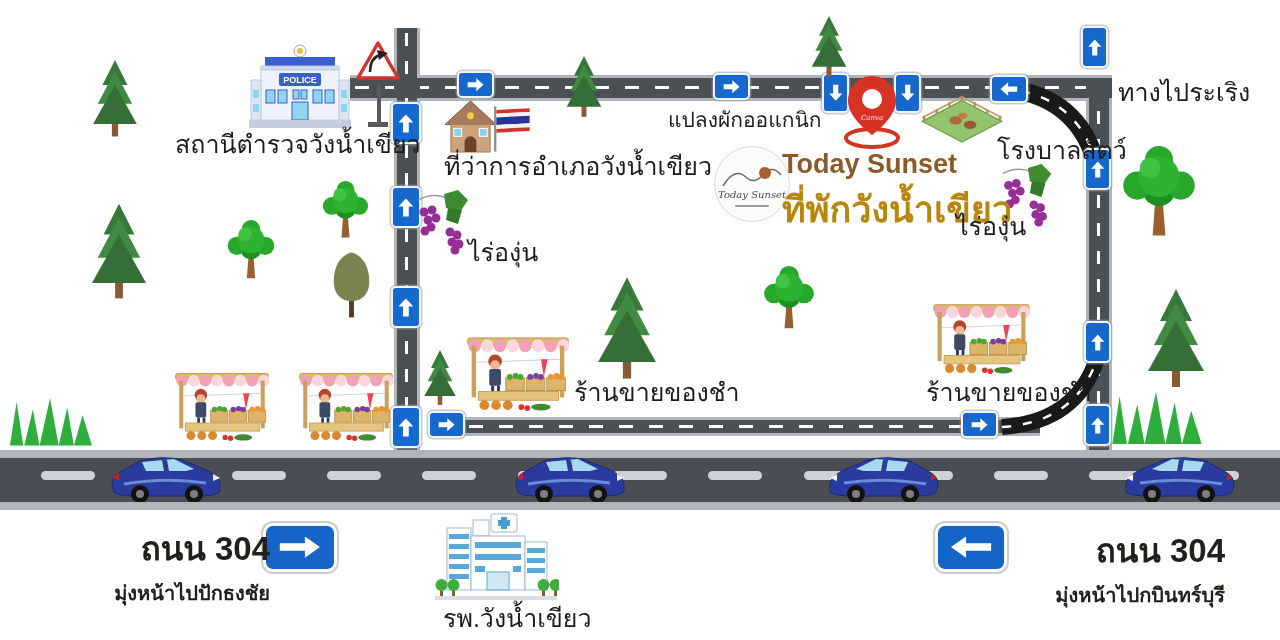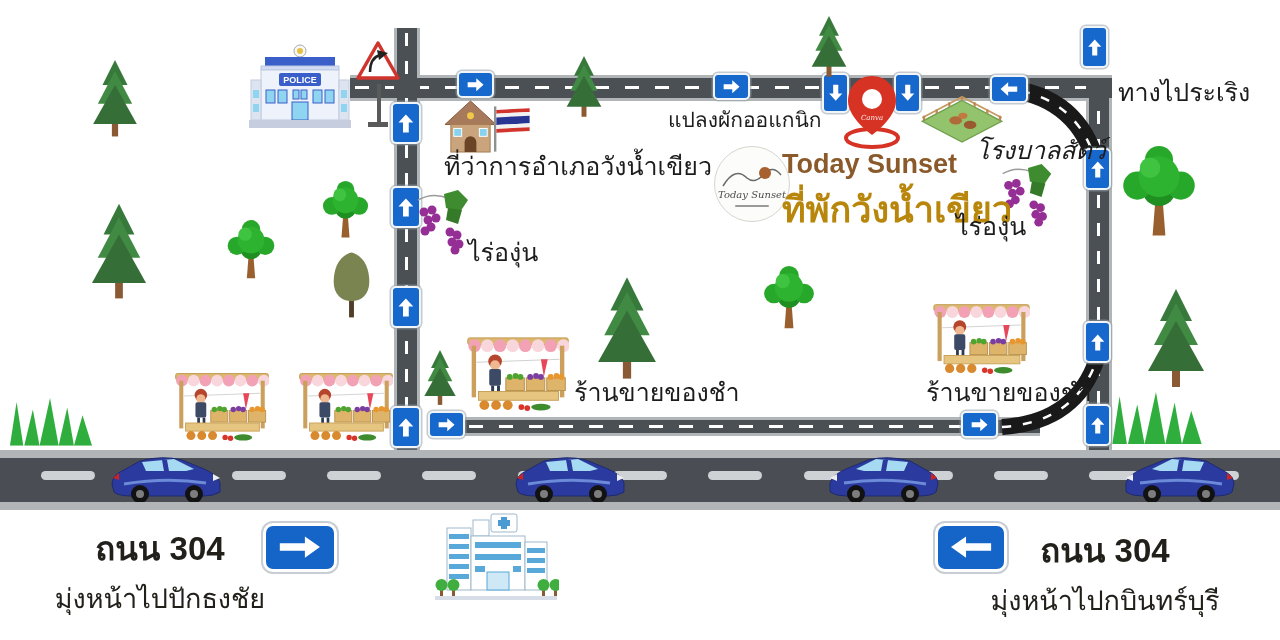--- a/index.html
+++ b/index.html
@@ -25,23 +25,23 @@
   .sgn svg{width:76%;height:76%;}
   .rot90 svg{transform:rotate(90deg);} .rot180 svg{transform:rotate(180deg);} .rot270 svg{transform:rotate(-90deg);}
   .bigsgn{position:absolute;display:flex;align-items:center;justify-content:center;
     background:#1565c8;border:3px solid #fff;border-radius:10px;box-shadow:0 0 0 2px #c9ced4;box-sizing:border-box;}
   .bigsgn svg{width:82%;height:70%;}
   
   .resort{position:absolute;text-align:center;}
   .resort .t1{font-size:27px;font-weight:bold;color:#8a5a2a;white-space:nowrap;}
   .resort .t2{font-size:36px;font-weight:bold;color:#b8860b;white-space:nowrap;margin-top:1px;}
   
-  .r304{position:absolute;text-align:center;color:#22201a;}
+  .r304{position:absolute;text-align:right;color:#22201a;}
   .r304 .nm{font-size:33px;font-weight:bold;white-space:nowrap;}
-  .r304 .dir{font-size:27px;font-weight:normal;white-space:nowrap;margin-top:2px;}
+  .r304 .dir{font-size:20px;font-weight:bold;white-space:nowrap;margin-top:2px;}
   
   .logo{position:absolute;width:76px;height:76px;border-radius:50%;background:#fcfcfa;border:1px solid #d8d5ce;
     display:flex;flex-direction:column;align-items:center;justify-content:center;box-sizing:border-box;}
   .logo .script{font-family:"DejaVu Serif","Liberation Serif",serif;font-style:italic;font-size:10px;color:#4a4a4a;white-space:nowrap;}
   .logo .smudge{width:34px;height:2px;background:#9a9a9a;margin-top:5px;border-radius:1px;}
   .pole{position:absolute;background:#5a5a5a;}
 </style>
 </head>
 <body>
 
@@ -491,32 +491,34 @@
     <svg viewBox="0 0 36 24">
         <use href="#longarrow"></use>
       </svg>
   </div>
   <div class="bigsgn" style="left:935px;top:523px;width:72px;height:49px;">
     <svg viewBox="0 0 36 24" style="transform:rotate(180deg);">
         <use href="#longarrow"></use>
       </svg>
   </div>
 
+  <div class="lbl" style="left:175px;top:129px;">สถานีตำรวจวังน้ำเขียว</div>
   <div class="lbl" style="left:444px;top:151px;text-align:right;">ที่ว่าการอำเภอวังน้ำเขียว</div>
   <div class="lbl" style="left:668px;top:107px;font-size:21px;">แปลงผักออแกนิก</div>
   <div class="resort" style="left:782px;top:149px;width:166px;">
     <div class="t1">Today Sunset</div>
     <div class="t2">ที่พักวังน้ำเขียว</div>
   </div>
-  <div class="lbl" style="left:976px;top:135px;font-style:italic;">โรงบาลสัตว์</div>
+  <div class="lbl" style="left:997px;top:135px;">โรงบาลสัตว์</div>
   <div class="lbl" style="left:468px;top:237px;">ไร่องุ่น</div>
   <div class="lbl" style="left:956px;top:211px;">ไร่องุ่น</div>
   <div class="lbl" style="left:1118px;top:29px;margin-top:48px;">ทางไประเริง</div>
   <div class="lbl" style="left:574px;top:377px;">ร้านขายของชำ</div>
   <div class="lbl" style="left:926px;top:377px;">ร้านขายของชำ</div>
+  <div class="lbl" style="left:443px;top:603px;">รพ.วังน้ำเขียว</div>
 
   <div class="r304" style="left:50px;top:522px;width:220px;">
     <div class="nm">ถนน 304</div>
     <div class="dir">มุ่งหน้าไปปักธงชัย</div>
   </div>
   <div class="r304" style="left:985px;top:524px;width:240px;">
     <div class="nm">ถนน 304</div>
     <div class="dir">มุ่งหน้าไปกบินทร์บุรี</div>
   </div>
 

